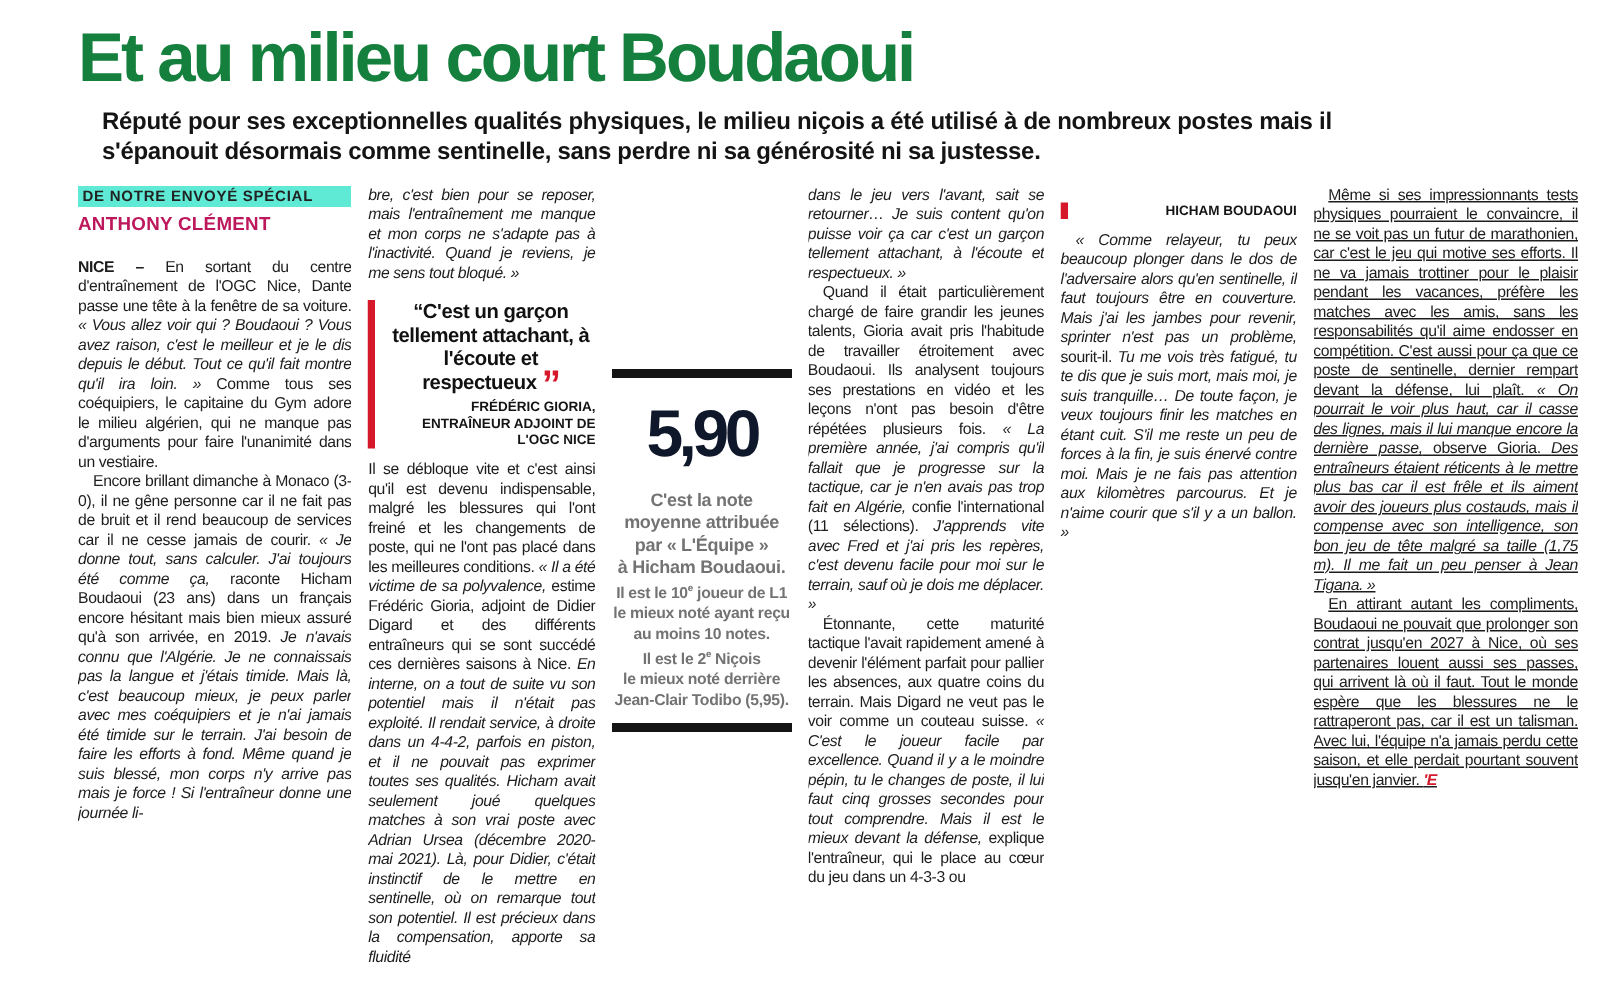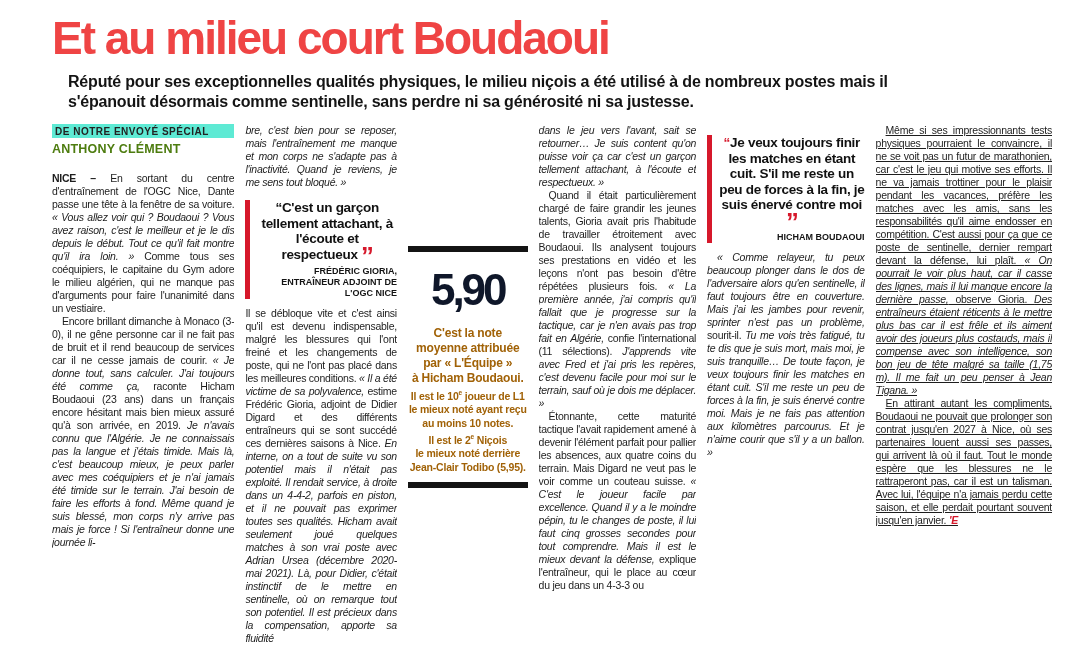--- a/index.html
+++ b/index.html
@@ -1,44 +1,44 @@
 <!DOCTYPE html>
 <html lang="fr"><head>
 <meta charset="utf-8">
 <title>Et au milieu court Boudaoui</title>
 <style>
   html,body{margin:0;padding:0;width:1080px;height:664px;overflow:hidden;background:#fff;}
   body{font-family:"Liberation Sans",sans-serif;color:#1d1d1d;}
   .page{padding:10px 28px 0 52px;width:1000px;}
-  h1{font-size:46px;line-height:48px;font-weight:bold;letter-spacing:-2px;margin:4px 0 10px 0;color:#ef4444;}
+  h1{font-size:46px;line-height:48px;font-weight:bold;letter-spacing:-2px;margin:4px 0 10px 0;color:#15803d;}
   .standfirst{font-size:16px;line-height:20px;font-weight:bold;letter-spacing:-0.2px;margin:0 0 12px 16px;max-width:900px;color:#141414;}
   .cols{display:flex;gap:11px;height:540px;overflow:hidden;}
   .col{overflow:hidden;}
   .c1{width:183px;}
   .c2{width:152px;}
   .c3{width:120px;}
   .c4{width:158px;}
   .c5{width:158px;}
   .c6{width:177px;text-decoration:underline;}
   .kicker{background:#5eead4;color:#222;font-size:10px;font-weight:bold;letter-spacing:0.5px;padding:2px 3px 1px 3px;margin-bottom:4px;}
-  .author{font-size:12.5px;font-weight:bold;letter-spacing:0.2px;margin-bottom:16px;color:#4d7c0f;}
+  .author{font-size:12.5px;font-weight:bold;letter-spacing:0.2px;margin-bottom:16px;color:#be185d;}
   .body p{margin:0;font-size:10.5px;line-height:13px;text-align:justify;letter-spacing:-0.25px;}
   .body p.ind{text-indent:10px;}
   .it{font-style:italic;}
   .bd{font-weight:bold;}
   .rd{color:#d6182b;}
   .sup{vertical-align:super;font-size:0.62em;}
   .qm{color:#d6182b;font-weight:bold;font-size:1.9em;line-height:0;vertical-align:-0.22em;letter-spacing:-1px;}
   .pquote{border-left:5px solid #d6182b;padding-left:7px;margin:11px 0 8px 0;}
   .pq-text p{margin:0;font-size:13.5px;line-height:15.5px;font-weight:bold;text-align:center;letter-spacing:-0.3px;color:#111;}
   .pq-attr{text-align:right;font-size:9px;line-height:11px;font-weight:bold;margin-top:4px;color:#141414;}
   .statcol{padding-top:122px;}
   .statbar{height:6px;background:#141414;}
   .statval{font-size:44px;line-height:60px;font-weight:bold;letter-spacing:-3px;text-align:center;margin:8px 0 6px 0;color:#0f172a;}
-  .statlines p{margin:0;text-align:center;font-weight:bold;font-size:10.5px;line-height:13.5px;letter-spacing:-0.2px;color:#a16207;}
+  .statlines p{margin:0;text-align:center;font-weight:bold;font-size:10.5px;line-height:13.5px;letter-spacing:-0.2px;color:#737373;}
   .statlines p.big{font-size:12px;line-height:15px;}
   .statlines{margin-bottom:8px;}
 </style>
 </head>
 <body>
 
 <div class="page">
   <h1>Et au milieu court Boudaoui</h1>
   <p class="standfirst">Réputé pour ses exceptionnelles qualités physiques, le milieu niçois a été utilisé à de nombreux postes mais il s'épanouit désormais comme sentinelle, sans perdre ni sa générosité ni sa justesse.</p>
 
@@ -92,23 +92,20 @@
     <div class="col c4">
       <div class="body">
           <p><span class="it">dans le jeu vers l'avant, sait se retourner… Je suis content qu'on puisse voir ça car c'est un garçon tellement attachant, à l'écoute et respectueux. »</span></p>
           <p class="ind"><span>Quand il était particulièrement chargé de faire grandir les jeunes talents, Gioria avait pris l'habitude de travailler étroitement avec Boudaoui. Ils analysent toujours ses prestations en vidéo et les leçons n'ont pas besoin d'être répétées plusieurs fois. </span><span class="it">« La première année, j'ai compris qu'il fallait que je progresse sur la tactique, car je n'en avais pas trop fait en Algérie,</span><span> confie l'international (11 sélections). </span><span class="it">J'apprends vite avec Fred et j'ai pris les repères, c'est devenu facile pour moi sur le terrain, sauf où je dois me déplacer. »</span></p>
           <p class="ind"><span>Étonnante, cette maturité tactique l'avait rapidement amené à devenir l'élément parfait pour pallier les absences, aux quatre coins du terrain. Mais Digard ne veut pas le voir comme un couteau suisse. </span><span class="it">« C'est le joueur facile par excellence. Quand il y a le moindre pépin, tu le changes de poste, il lui faut cinq grosses secondes pour tout comprendre. Mais il est le mieux devant la défense,</span><span> explique l'entraîneur, qui le place au cœur du jeu dans un 4-3-3 ou</span></p>
         </div>
     </div>
 
     <div class="col c5">
       <div class="pquote">
-        <div class="pq-text">
-            <p><span class="bd rd">“</span><span class="bd">Je veux toujours finir les matches en étant cuit. S'il me reste un peu de forces à la fin, je suis énervé contre moi </span><span class="qm">”</span></p>
-          </div>
         <div class="pq-attr">
           <div>HICHAM BOUDAOUI</div>
         </div>
       </div>
       <div class="body">
           <p class="ind"><span class="it">« Comme relayeur, tu peux beaucoup plonger dans le dos de l'adversaire alors qu'en sentinelle, il faut toujours être en couverture. Mais j'ai les jambes pour revenir, sprinter n'est pas un problème,</span><span> sourit-il. </span><span class="it">Tu me vois très fatigué, tu te dis que je suis mort, mais moi, je suis tranquille… De toute façon, je veux toujours finir les matches en étant cuit. S'il me reste un peu de forces à la fin, je suis énervé contre moi. Mais je ne fais pas attention aux kilomètres parcourus. Et je n'aime courir que s'il y a un ballon. »</span></p>
         </div>
     </div>
 
     <div class="col c6">

